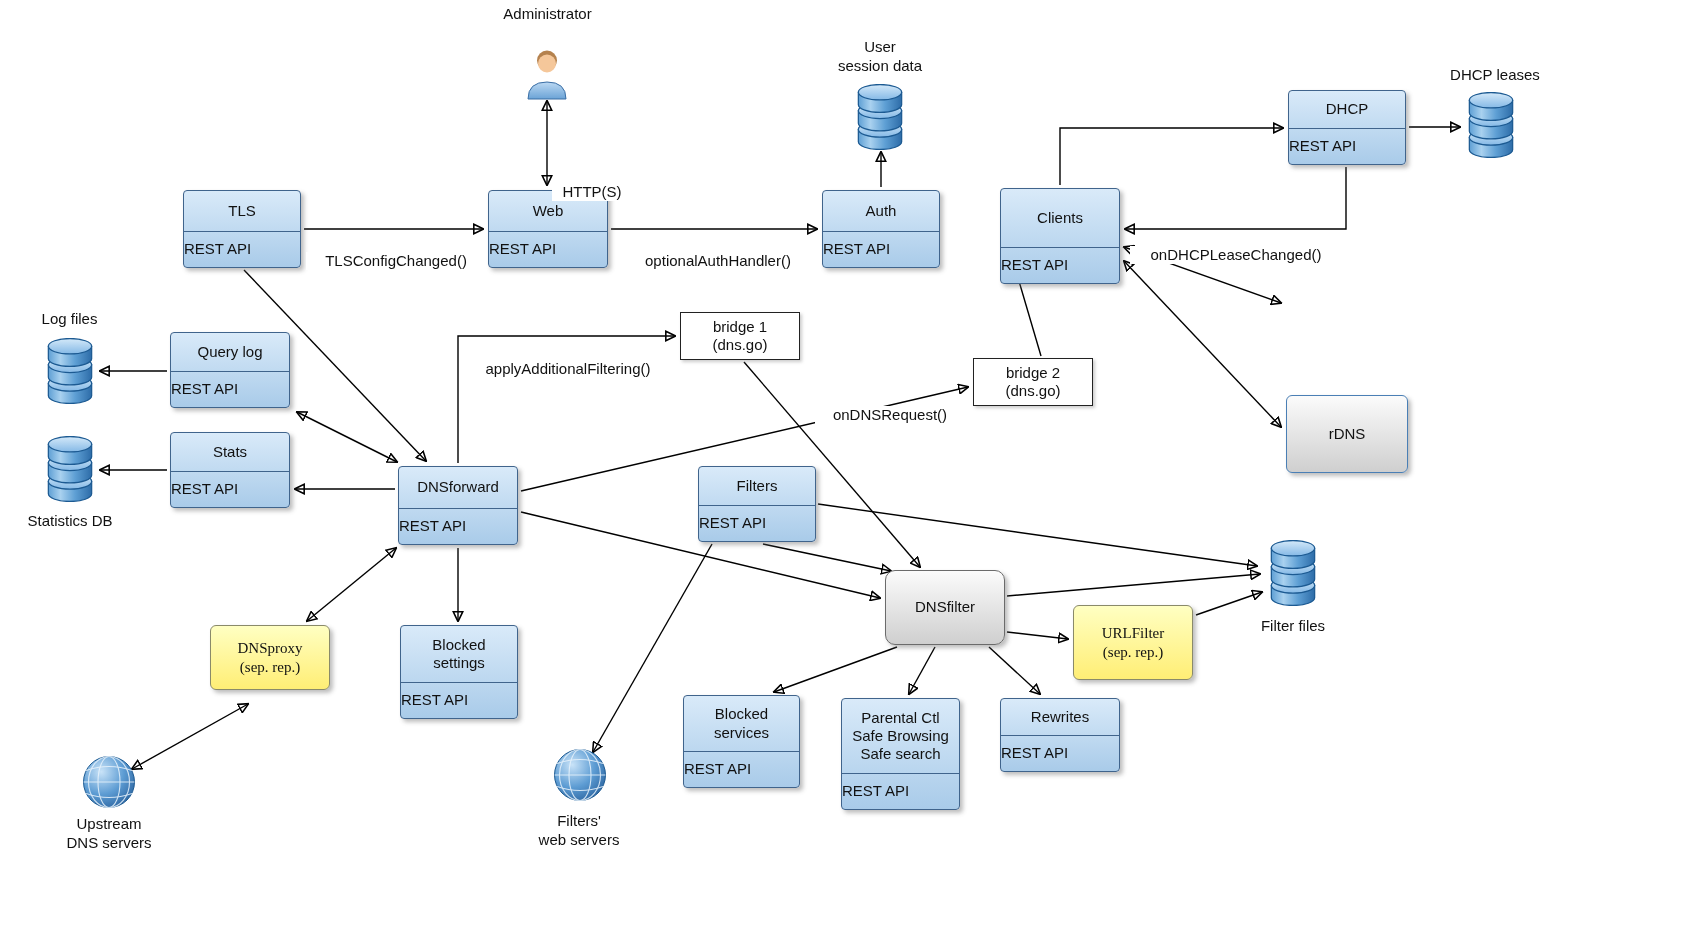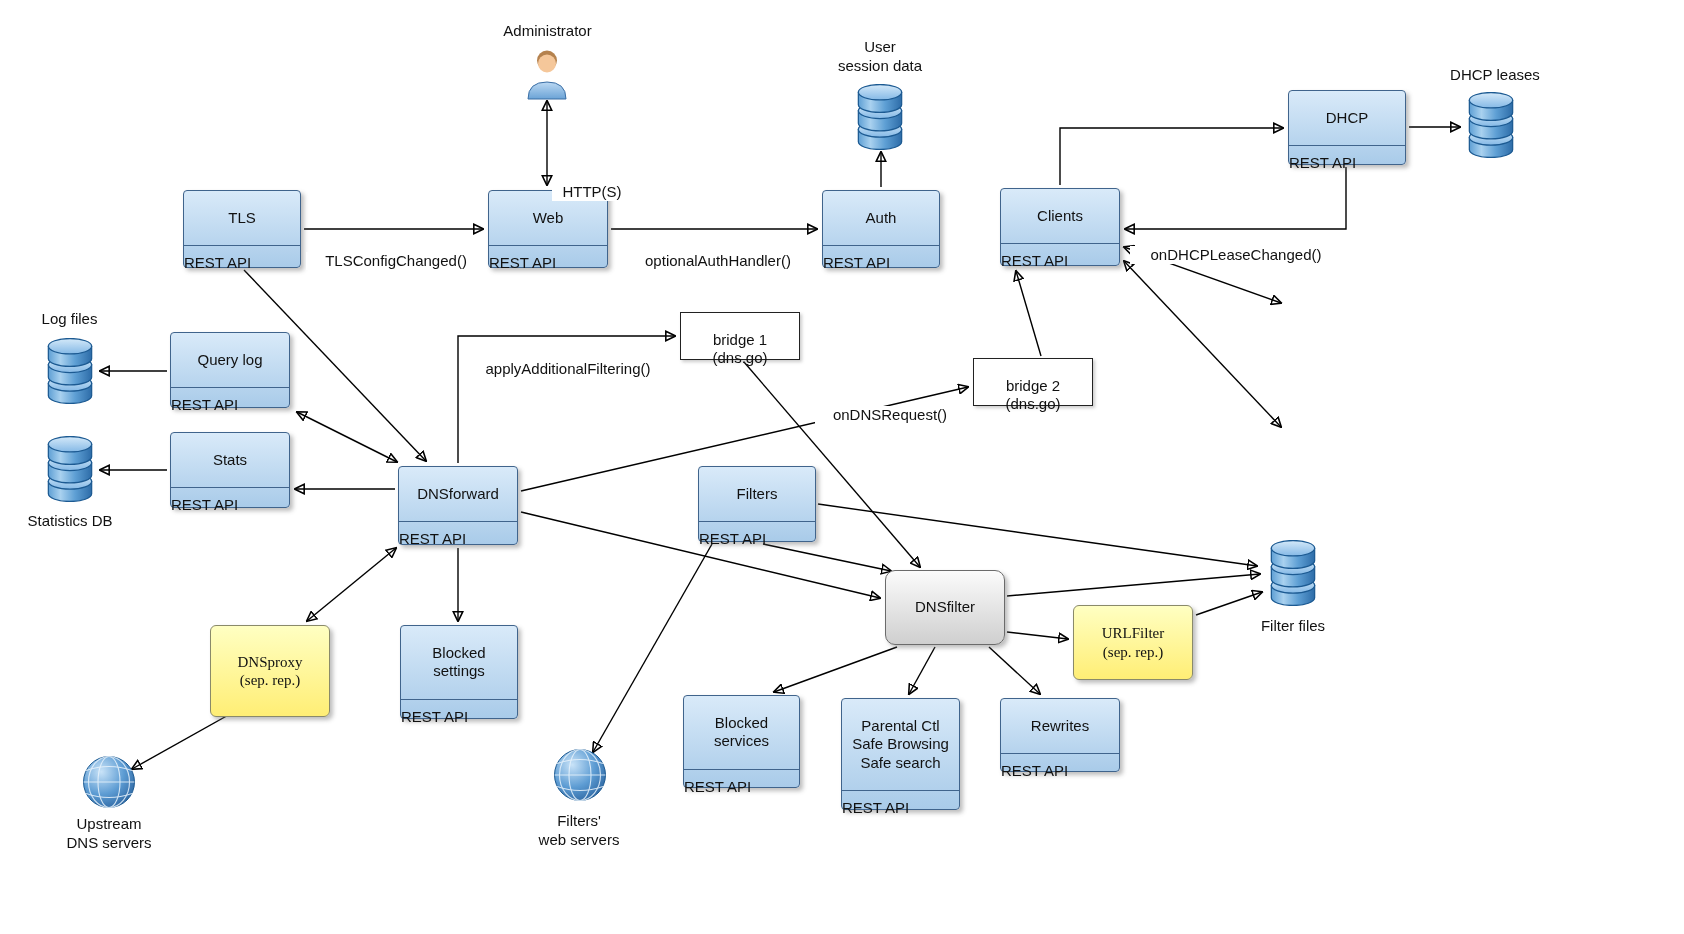--- a/index.html
+++ b/index.html
@@ -6,21 +6,21 @@
   html, body { background: #ffffff; }
   body { font-family: "Liberation Sans", sans-serif; color: #111; }
   .canvas { position: relative; width: 1684px; height: 934px; background: #fff; overflow: hidden; }
 
   svg.edges { position: absolute; left: 0; top: 0; }
   .edges path, .edges line { fill: none; stroke: #000; stroke-width: 1.4; }
 
   .node { position: absolute; display: flex; flex-direction: column; font-size: 15px;
           box-shadow: 3px 3px 4px rgba(110,110,110,.45); }
   .node-title { flex: 1; display: flex; align-items: center; justify-content: center;
-                text-align: center; white-space: pre-line; line-height: 1.22; padding: 18px 3px; }
+                text-align: center; white-space: pre-line; line-height: 1.22; padding: 4px 3px; }
   .node-api { height: 36px; line-height: 34px; 
               border-top: 1px solid var(--module-border, #40648c); }
 
   .node.module { background: linear-gradient(180deg, var(--module-fill-top,#d9eaf9) 0%, var(--module-fill-bottom,#a9cbe9) 100%);
                  border: 1px solid var(--module-border, #40648c); border-radius: 4px; }
   .node.plain  { background: #ffffff; border: 1px solid #222; border-radius: 0;
                  box-shadow: 2px 2px 3px rgba(130,130,130,.4); }
   .node.gray   { background: linear-gradient(180deg, var(--gray-fill-top,#fbfbfb) 0%, var(--gray-fill-bottom,#cfcfcf) 100%);
                  border: 1px solid var(--gray-border,#4a7fb5); border-radius: 6px; }
   .node.gray2  { background: linear-gradient(180deg, var(--gray-fill-top,#fbfbfb) 0%, var(--gray-fill-bottom,#cfcfcf) 100%);
@@ -130,21 +130,21 @@
     <div class="node-api">REST API</div>
   </div>
   <div class="node module" style="left:488px;top:190px;width:120px;height:78px">
     <div class="node-title">Web</div>
     <div class="node-api">REST API</div>
   </div>
   <div class="node module" style="left:822px;top:190px;width:118px;height:78px">
     <div class="node-title">Auth</div>
     <div class="node-api">REST API</div>
   </div>
-  <div class="node module" style="left:1000px;top:188px;width:120px;height:78px">
+  <div class="node module" style="left:1000px;top:188px;width:120px;height:96px">
     <div class="node-title">Clients</div>
     <div class="node-api">REST API</div>
   </div>
   <div class="node module" style="left:1288px;top:90px;width:118px;height:75px">
     <div class="node-title">DHCP</div>
     <div class="node-api">REST API</div>
   </div>
   <div class="node module" style="left:170px;top:332px;width:120px;height:76px">
     <div class="node-title">Query log</div>
     <div class="node-api">REST API</div>
@@ -184,25 +184,28 @@
 
   <div class="node plain" style="left:680px;top:312px;width:120px;height:48px">
     <div class="node-title">bridge 1
 (dns.go)</div>
   </div>
   <div class="node plain" style="left:973px;top:358px;width:120px;height:48px">
     <div class="node-title">bridge 2
 (dns.go)</div>
   </div>
 
+  <div class="node gray" style="left:1286px;top:395px;width:122px;height:78px">
+    <div class="node-title">rDNS</div>
+  </div>
   <div class="node gray2" style="left:885px;top:570px;width:120px;height:75px">
     <div class="node-title">DNSfilter</div>
   </div>
 
-  <div class="node yellow" style="left:210px;top:625px;width:120px;height:92px">
+  <div class="node yellow" style="left:210px;top:625px;width:120px;height:65px">
     <div class="node-title">DNSproxy
 (sep. rep.)</div>
   </div>
   <div class="node yellow" style="left:1073px;top:605px;width:120px;height:75px">
     <div class="node-title">URLFilter
 (sep. rep.)</div>
   </div>
 
   <svg class="icon" style="left:524px;top:48px" width="46" height="52">
       <use href="#person-icon" xlink:href="#person-icon"></use>
@@ -222,21 +225,21 @@
   <svg class="icon" style="left:1268px;top:540px" width="50" height="66">
       <use href="#db-icon" xlink:href="#db-icon"></use>
     </svg>
   <svg class="icon" style="left:82px;top:755px" width="54" height="54">
       <use href="#globe-icon" xlink:href="#globe-icon"></use>
     </svg>
   <svg class="icon" style="left:553px;top:748px" width="54" height="54">
       <use href="#globe-icon" xlink:href="#globe-icon"></use>
     </svg>
 
-  <div class="label" style="left:465px;top:22px;width:165px">Administrator</div>
+  <div class="label" style="left:465px;top:5px;width:165px">Administrator</div>
   <div class="label" style="left:805px;top:38px;width:150px">User
 session data</div>
   <div class="label" style="left:1415px;top:66px;width:160px">DHCP leases</div>
   <div class="label" style="left:12px;top:310px;width:115px">Log files</div>
   <div class="label" style="left:0px;top:512px;width:140px">Statistics DB</div>
   <div class="label" style="left:1228px;top:617px;width:130px">Filter files</div>
   <div class="label" style="left:30px;top:815px;width:158px">Upstream
 DNS servers</div>
   <div class="label" style="left:500px;top:812px;width:158px">Filters'
 web servers</div>

